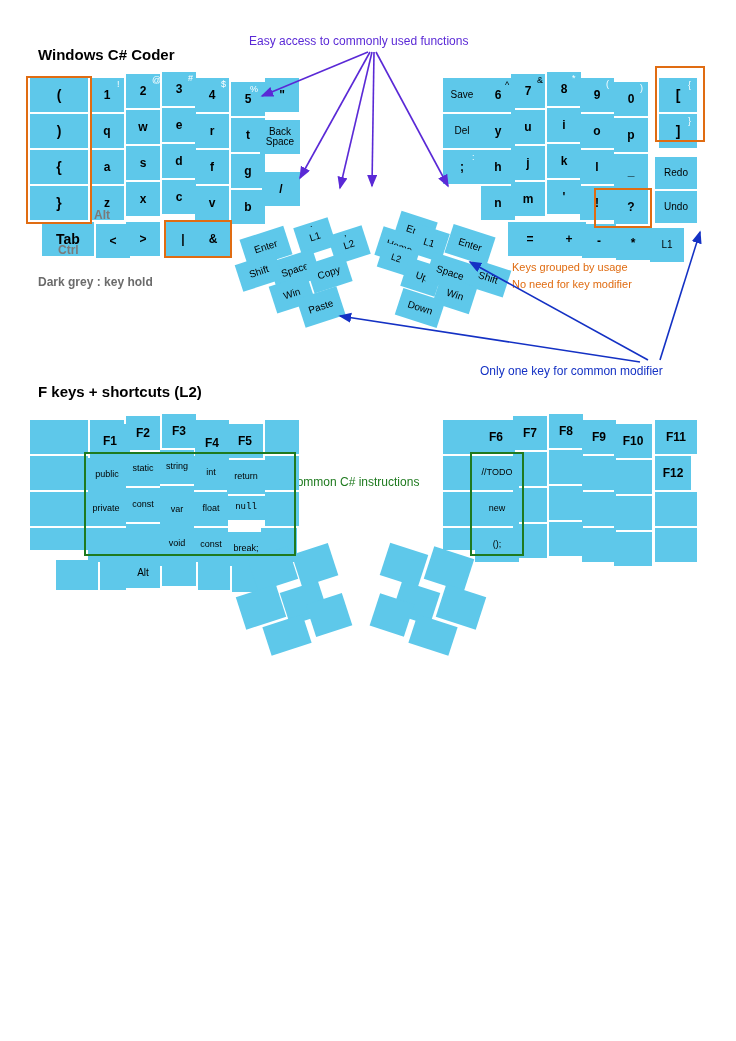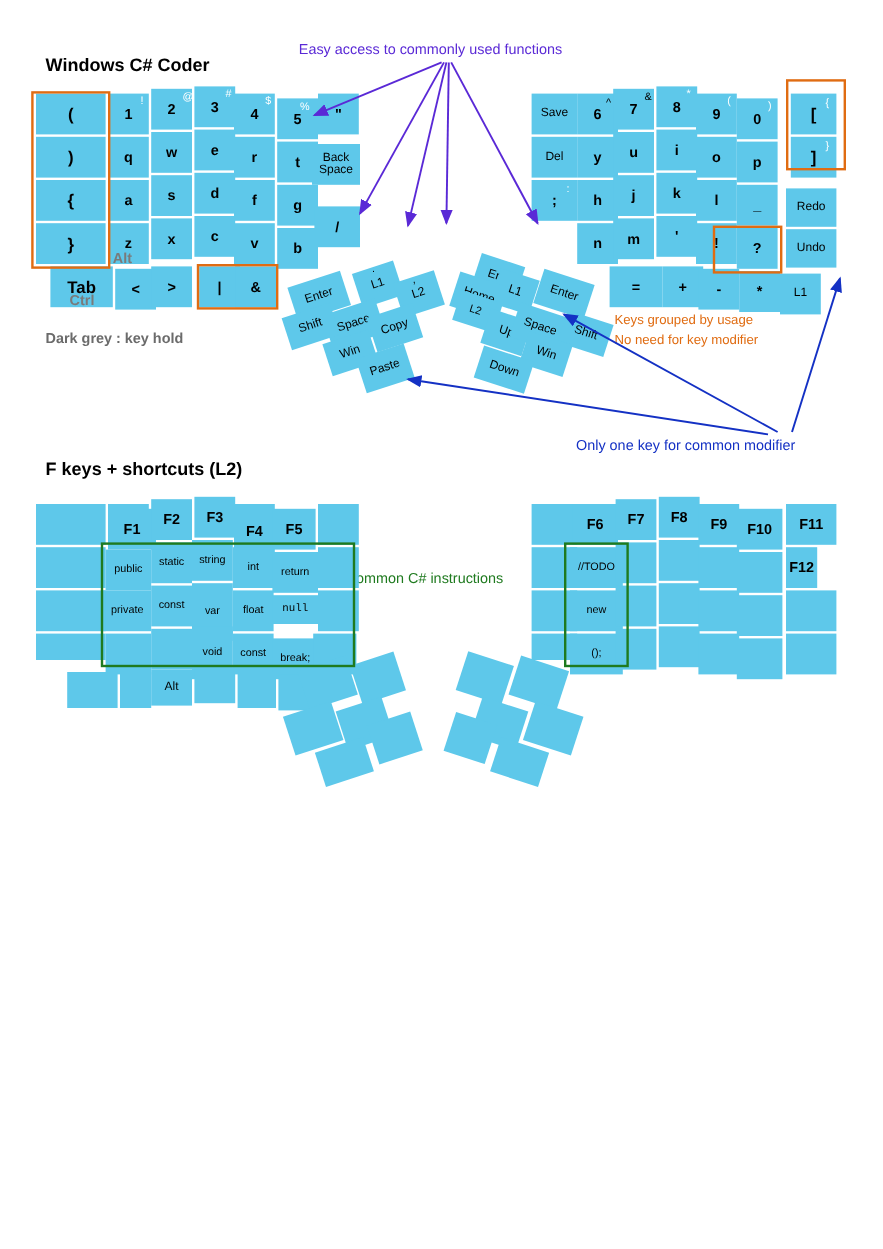--- a/index.html
+++ b/index.html
@@ -168,21 +168,21 @@
     <div class="key bold" style="left: 549px; top: 414px; width: 34px; height: 34px; white-space: pre-line;">F8</div>
     <div class="key bold" style="left: 582px; top: 420px; width: 34px; height: 34px; white-space: pre-line;">F9</div>
     <div class="key bold" style="left: 614px; top: 424px; width: 38px; height: 34px; white-space: pre-line;">F10</div>
     <div class="key bold" style="left: 655px; top: 420px; width: 42px; height: 34px; white-space: pre-line;">F11</div>
     <div class="key blank" style="left: 443px; top: 456px; width: 38px; height: 34px;"></div>
     <div class="key tiny" style="left: 475px; top: 456px; width: 44px; height: 34px; white-space: pre-line;">//TODO</div>
     <div class="key blank" style="left: 513px; top: 452px; width: 34px; height: 34px;"></div>
     <div class="key blank" style="left: 549px; top: 450px; width: 34px; height: 34px;"></div>
     <div class="key blank" style="left: 582px; top: 456px; width: 34px; height: 34px;"></div>
     <div class="key blank" style="left: 614px; top: 460px; width: 38px; height: 34px;"></div>
-    <div class="key bold" style="left: 655px; top: 456px; width: 26px; height: 34px; white-space: pre-line;">F12</div>
+    <div class="key bold" style="left: 655px; top: 456px; width: 36px; height: 34px; white-space: pre-line;">F12</div>
     <div class="key tiny" style="left: 475px; top: 492px; width: 44px; height: 34px; white-space: pre-line;">new</div>
     <div class="key blank" style="left: 513px; top: 488px; width: 34px; height: 34px;"></div>
     <div class="key blank" style="left: 549px; top: 486px; width: 34px; height: 34px;"></div>
     <div class="key blank" style="left: 582px; top: 492px; width: 34px; height: 34px;"></div>
     <div class="key blank" style="left: 614px; top: 496px; width: 38px; height: 34px;"></div>
     <div class="key blank" style="left: 655px; top: 492px; width: 42px; height: 34px;"></div>
     <div class="key blank" style="left: 443px; top: 492px; width: 38px; height: 34px;"></div>
     <div class="key tiny" style="left: 475px; top: 528px; width: 44px; height: 34px; white-space: pre-line;">();</div>
     <div class="key blank" style="left: 513px; top: 524px; width: 34px; height: 34px;"></div>
     <div class="key blank" style="left: 549px; top: 522px; width: 34px; height: 34px;"></div>

